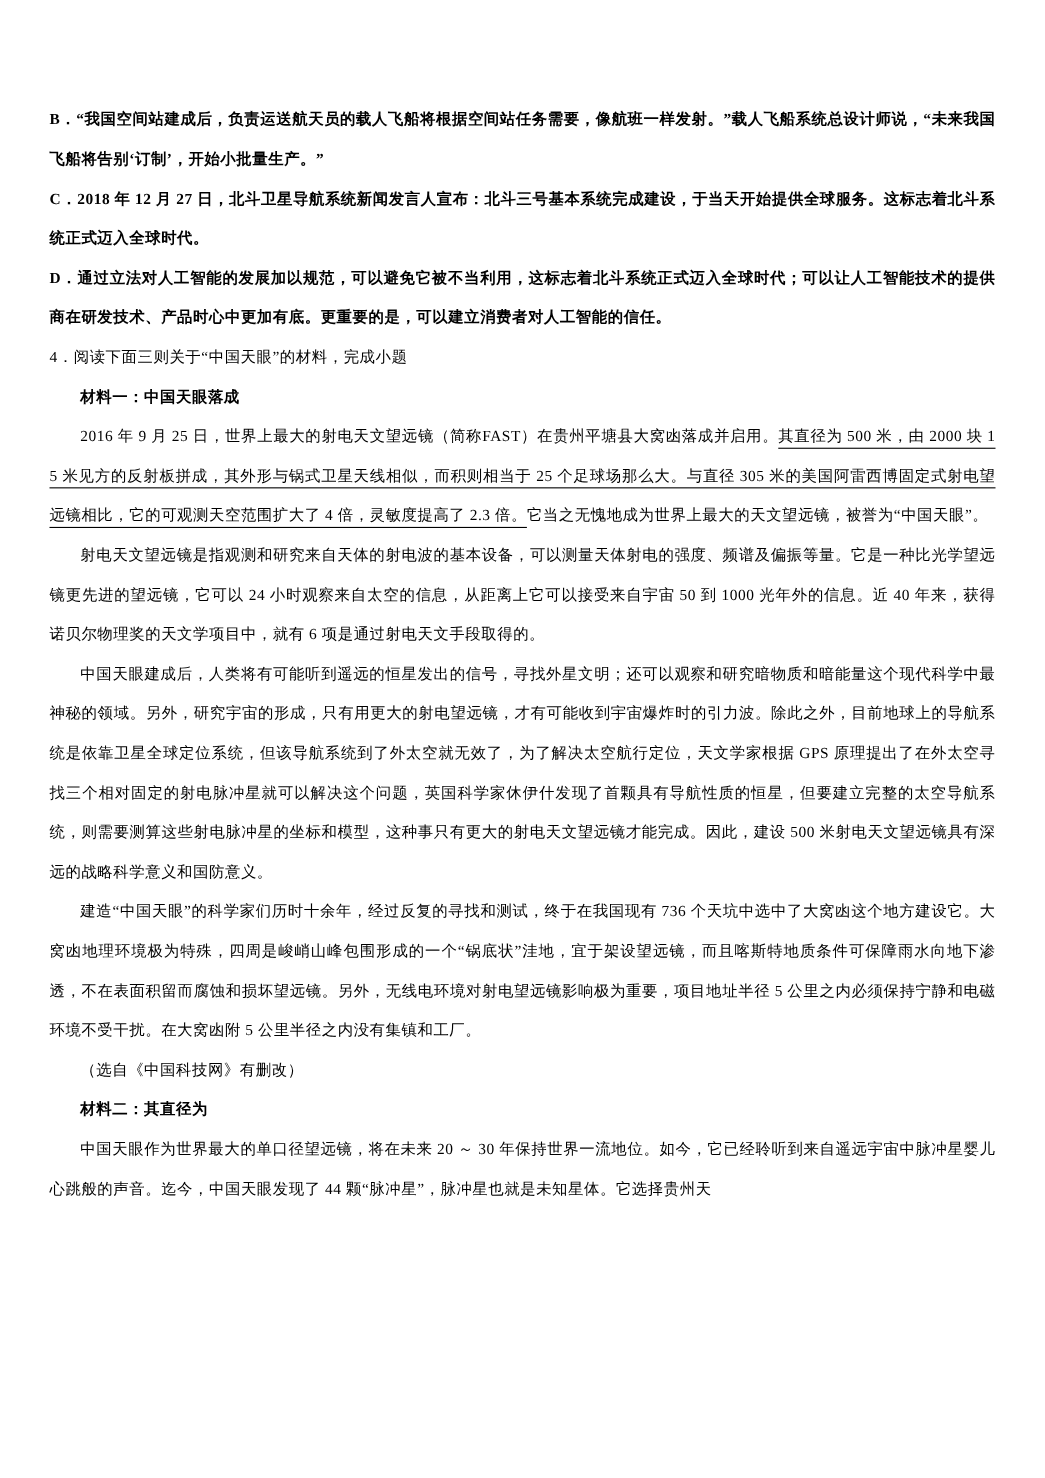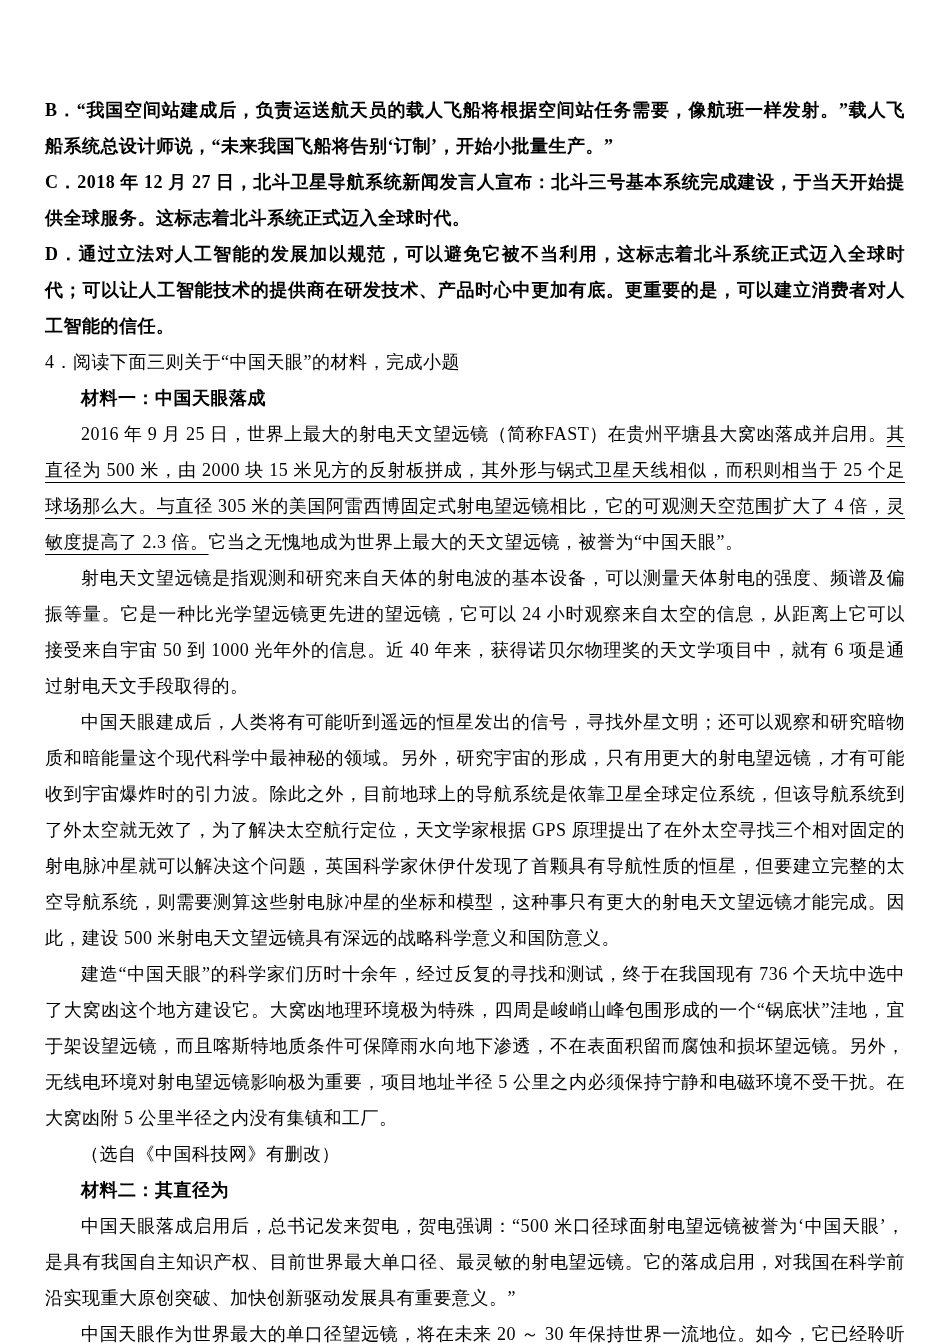--- a/index.html
+++ b/index.html
@@ -16,21 +16,21 @@
   }
   .page {
     box-sizing: border-box;
     width: 950px;
     height: 1344px;
     padding: 92px 45px 0 45px;
     background: #ffffff;
   }
   p {
     margin: 0;
-    font-size: 18px;
+    font-size: 14px;
     line-height: 36px;
     text-align: justify;
     text-justify: inter-ideograph;
     letter-spacing: 0.5px;
     word-break: break-all;
   }
   .bold { font-weight: bold; }
   .indent { text-indent: 2em; }
   .underline {
     text-decoration: underline;
@@ -60,17 +60,16 @@
   <p class="indent">射电天文望远镜是指观测和研究来自天体的射电波的基本设备，可以测量天体射电的强度、频谱及偏振等量。它是一种比光学望远镜更先进的望远镜，它可以 24 小时观察来自太空的信息，从距离上它可以接受来自宇宙 50 到 1000 光年外的信息。近 40 年来，获得诺贝尔物理奖的天文学项目中，就有 6 项是通过射电天文手段取得的。</p>
 
   <p class="indent">中国天眼建成后，人类将有可能听到遥远的恒星发出的信号，寻找外星文明；还可以观察和研究暗物质和暗能量这个现代科学中最神秘的领域。另外，研究宇宙的形成，只有用更大的射电望远镜，才有可能收到宇宙爆炸时的引力波。除此之外，目前地球上的导航系统是依靠卫星全球定位系统，但该导航系统到了外太空就无效了，为了解决太空航行定位，天文学家根据 GPS 原理提出了在外太空寻找三个相对固定的射电脉冲星就可以解决这个问题，英国科学家休伊什发现了首颗具有导航性质的恒星，但要建立完整的太空导航系统，则需要测算这些射电脉冲星的坐标和模型，这种事只有更大的射电天文望远镜才能完成。因此，建设 500 米射电天文望远镜具有深远的战略科学意义和国防意义。</p>
 
   <p class="indent">建造“中国天眼”的科学家们历时十余年，经过反复的寻找和测试，终于在我国现有 736 个天坑中选中了大窝凼这个地方建设它。大窝凼地理环境极为特殊，四周是峻峭山峰包围形成的一个“锅底状”洼地，宜于架设望远镜，而且喀斯特地质条件可保障雨水向地下渗透，不在表面积留而腐蚀和损坏望远镜。另外，无线电环境对射电望远镜影响极为重要，项目地址半径 5 公里之内必须保持宁静和电磁环境不受干扰。在大窝凼附 5 公里半径之内没有集镇和工厂。</p>
 
   <p class="indent">（选自《中国科技网》有删改）</p>
 
   <p class="bold indent">材料二：其直径为</p>
 
-  <p class="indent">中国天眼落成启用后，总书记发来贺电，贺电强调：“500 米口径球面射电望远镜被誉为‘中国天眼’，是具有我国自主知识产权、目前世界最大单口径、最灵敏的射电望远镜。它的落成启用，对我国在科学前沿实现重大原创突破、加快创新驱动发展具有重要意义。”</p>
 
   <p class="indent">中国天眼作为世界最大的单口径望远镜，将在未来 20 ～ 30 年保持世界一流地位。如今，它已经聆听到来自遥远宇宙中脉冲星婴儿心跳般的声音。迄今，中国天眼发现了 44 颗“脉冲星”，脉冲星也就是未知星体。它选择贵州天</p>
 
 </div>
 
 </body></html>

